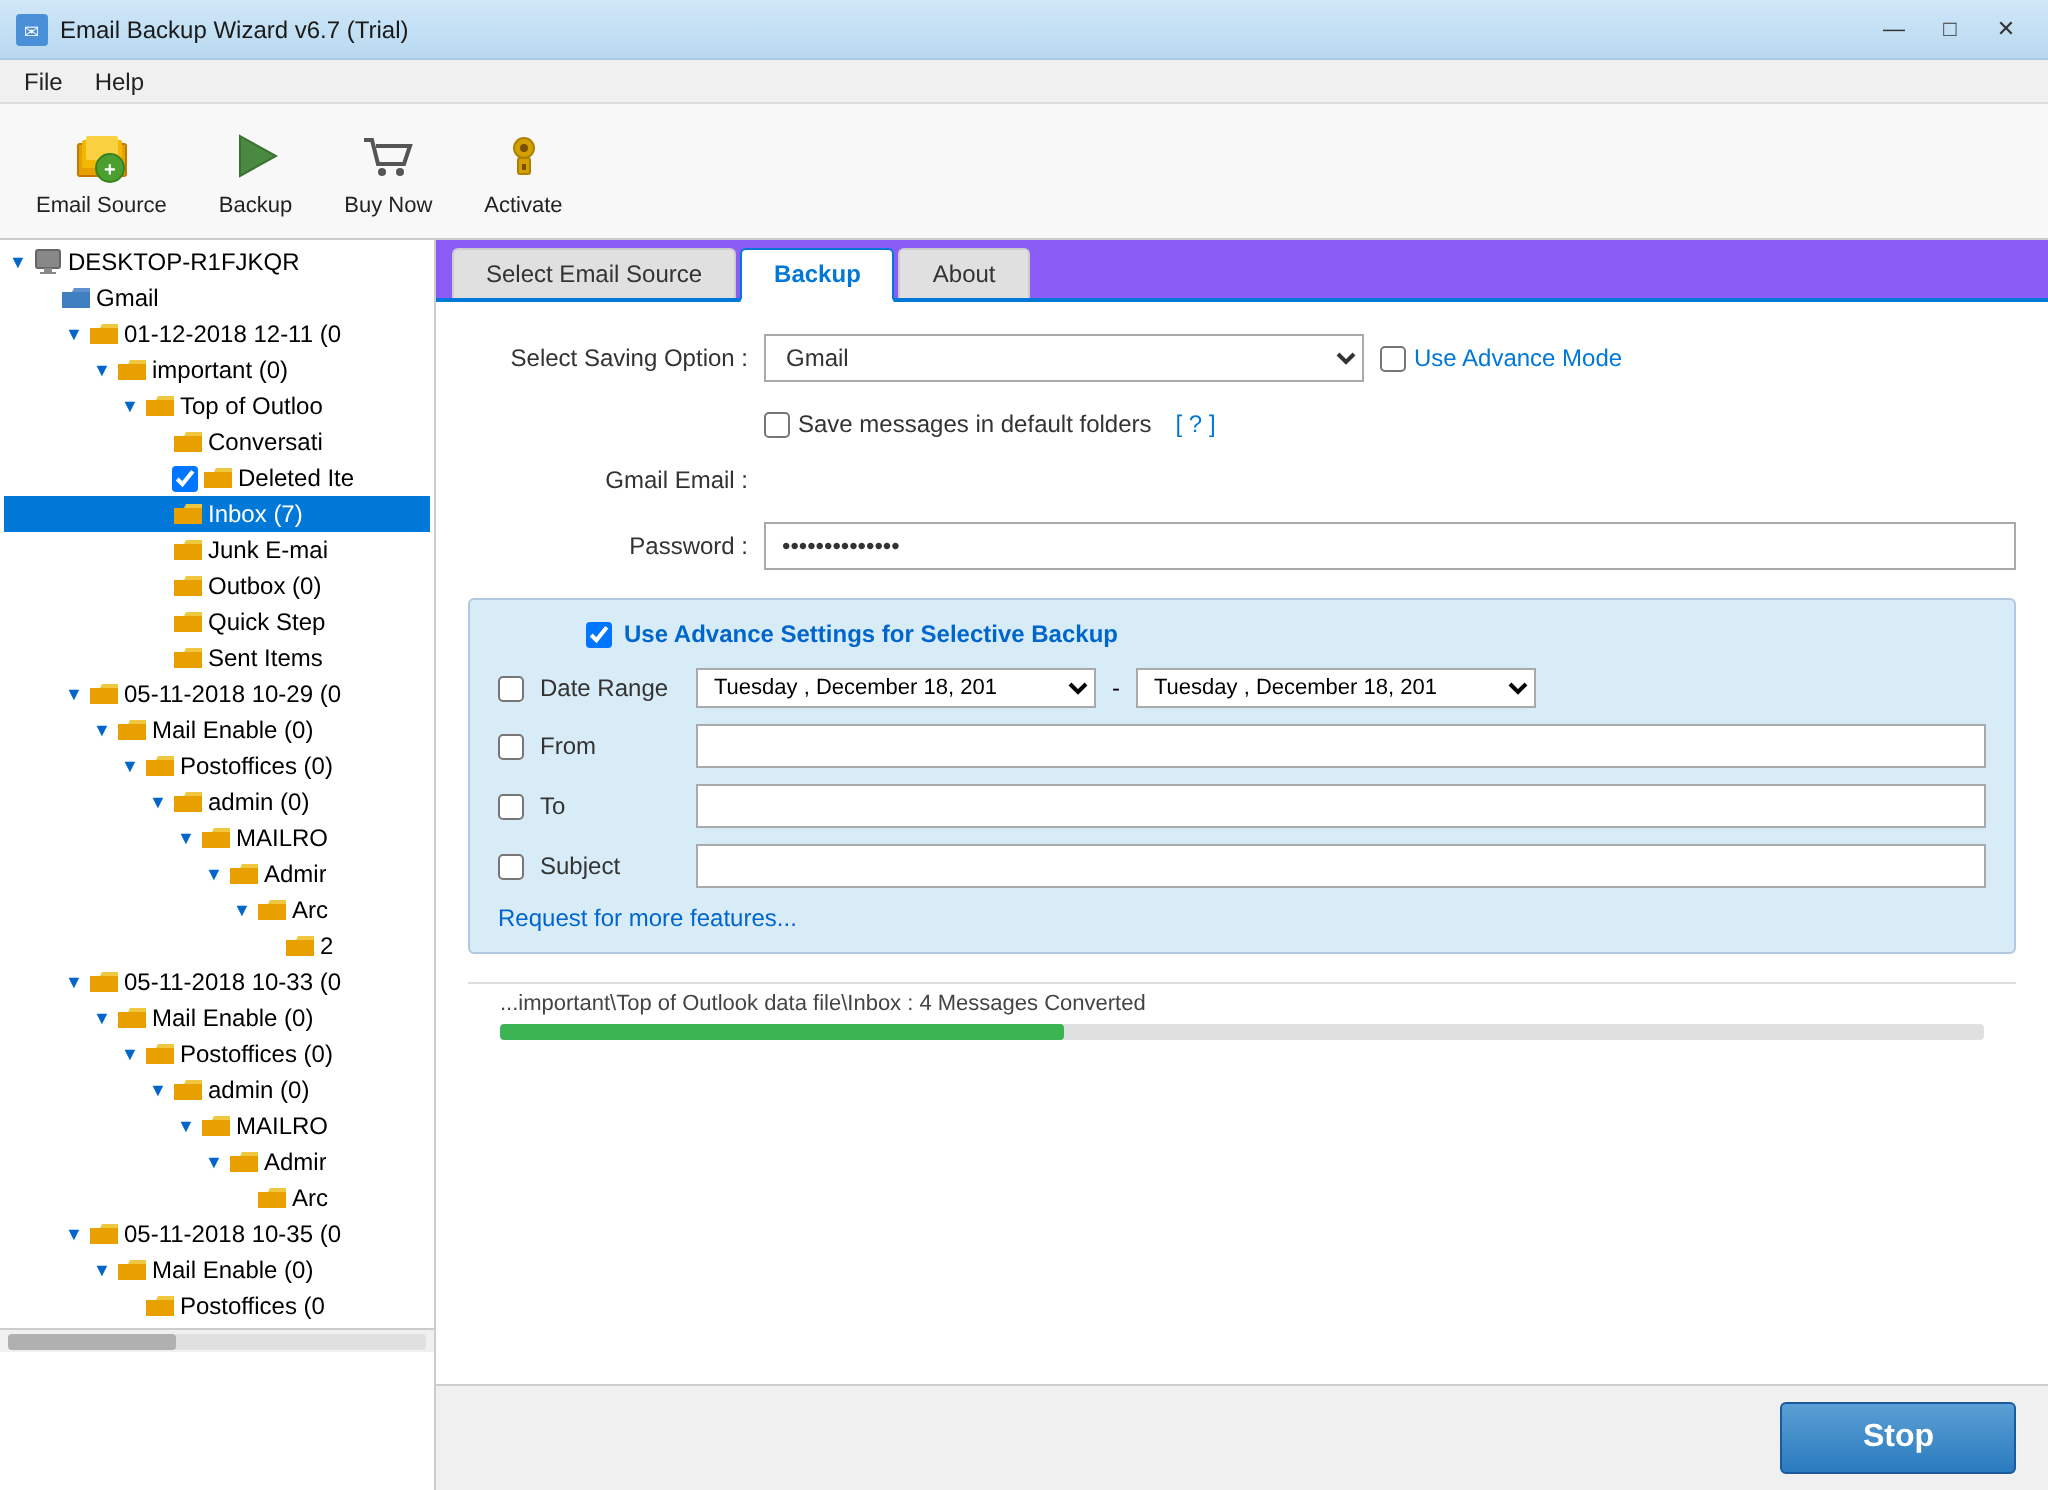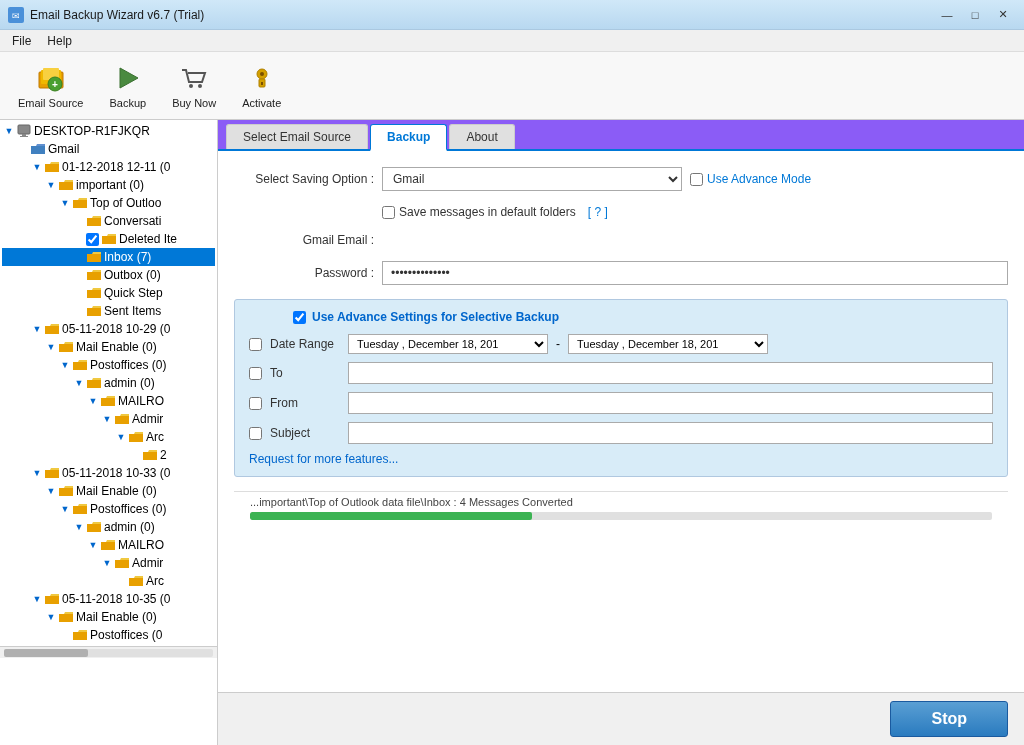--- a/index.html
+++ b/index.html
@@ -507,20 +507,30 @@
           <span class="tree-label">Inbox (7)</span>
         </div>
         <div class="tree-item" style="padding-left: 70px;">
           <span class="tree-toggle"></span>
           <span class="tree-icon">
             <svg width="14" height="12" viewBox="0 0 14 12">
               <path d="M0,3 L0,11 L14,11 L14,3 Z" fill="#e8a000"></path>
               <path d="M0,3 L5,3 L6,1 L14,1 L14,3 Z" fill="#f0c840"></path>
             </svg>
           </span>
+          <span class="tree-label">Junk E-mai</span>
+        </div>
+        <div class="tree-item" style="padding-left: 70px;">
+          <span class="tree-toggle"></span>
+          <span class="tree-icon">
+            <svg width="14" height="12" viewBox="0 0 14 12">
+              <path d="M0,3 L0,11 L14,11 L14,3 Z" fill="#e8a000"></path>
+              <path d="M0,3 L5,3 L6,1 L14,1 L14,3 Z" fill="#f0c840"></path>
+            </svg>
+          </span>
           <span class="tree-label">Outbox (0)</span>
         </div>
         <div class="tree-item" style="padding-left: 70px;">
           <span class="tree-toggle"></span>
           <span class="tree-icon">
             <svg width="14" height="12" viewBox="0 0 14 12">
               <path d="M0,3 L0,11 L14,11 L14,3 Z" fill="#e8a000"></path>
               <path d="M0,3 L5,3 L6,1 L14,1 L14,3 Z" fill="#f0c840"></path>
             </svg>
           </span>
@@ -780,28 +790,28 @@
           </select>
           <span style="font-size:12px;">-</span>
           <select class="date-select" style="width:200px;">
             <option>Tuesday , December 18, 201</option>
           </select>
         </div>
 
         
         <div class="filter-row">
           <input type="checkbox" style="">
-          <span style="width:70px; font-size:12px; color:#333;">To</span>
+          <span style="width:70px; font-size:12px; color:#333;">From</span>
           <input type="text" class="filter-input" style="">
         </div>
 
         
         <div class="filter-row">
           <input type="checkbox" style="">
-          <span style="width:70px; font-size:12px; color:#333;">From</span>
+          <span style="width:70px; font-size:12px; color:#333;">To</span>
           <input type="text" class="filter-input" style="">
         </div>
 
         
         <div class="filter-row">
           <input type="checkbox" style="">
           <span style="width:70px; font-size:12px; color:#333;">Subject</span>
           <input type="text" class="filter-input" style="">
         </div>
 

